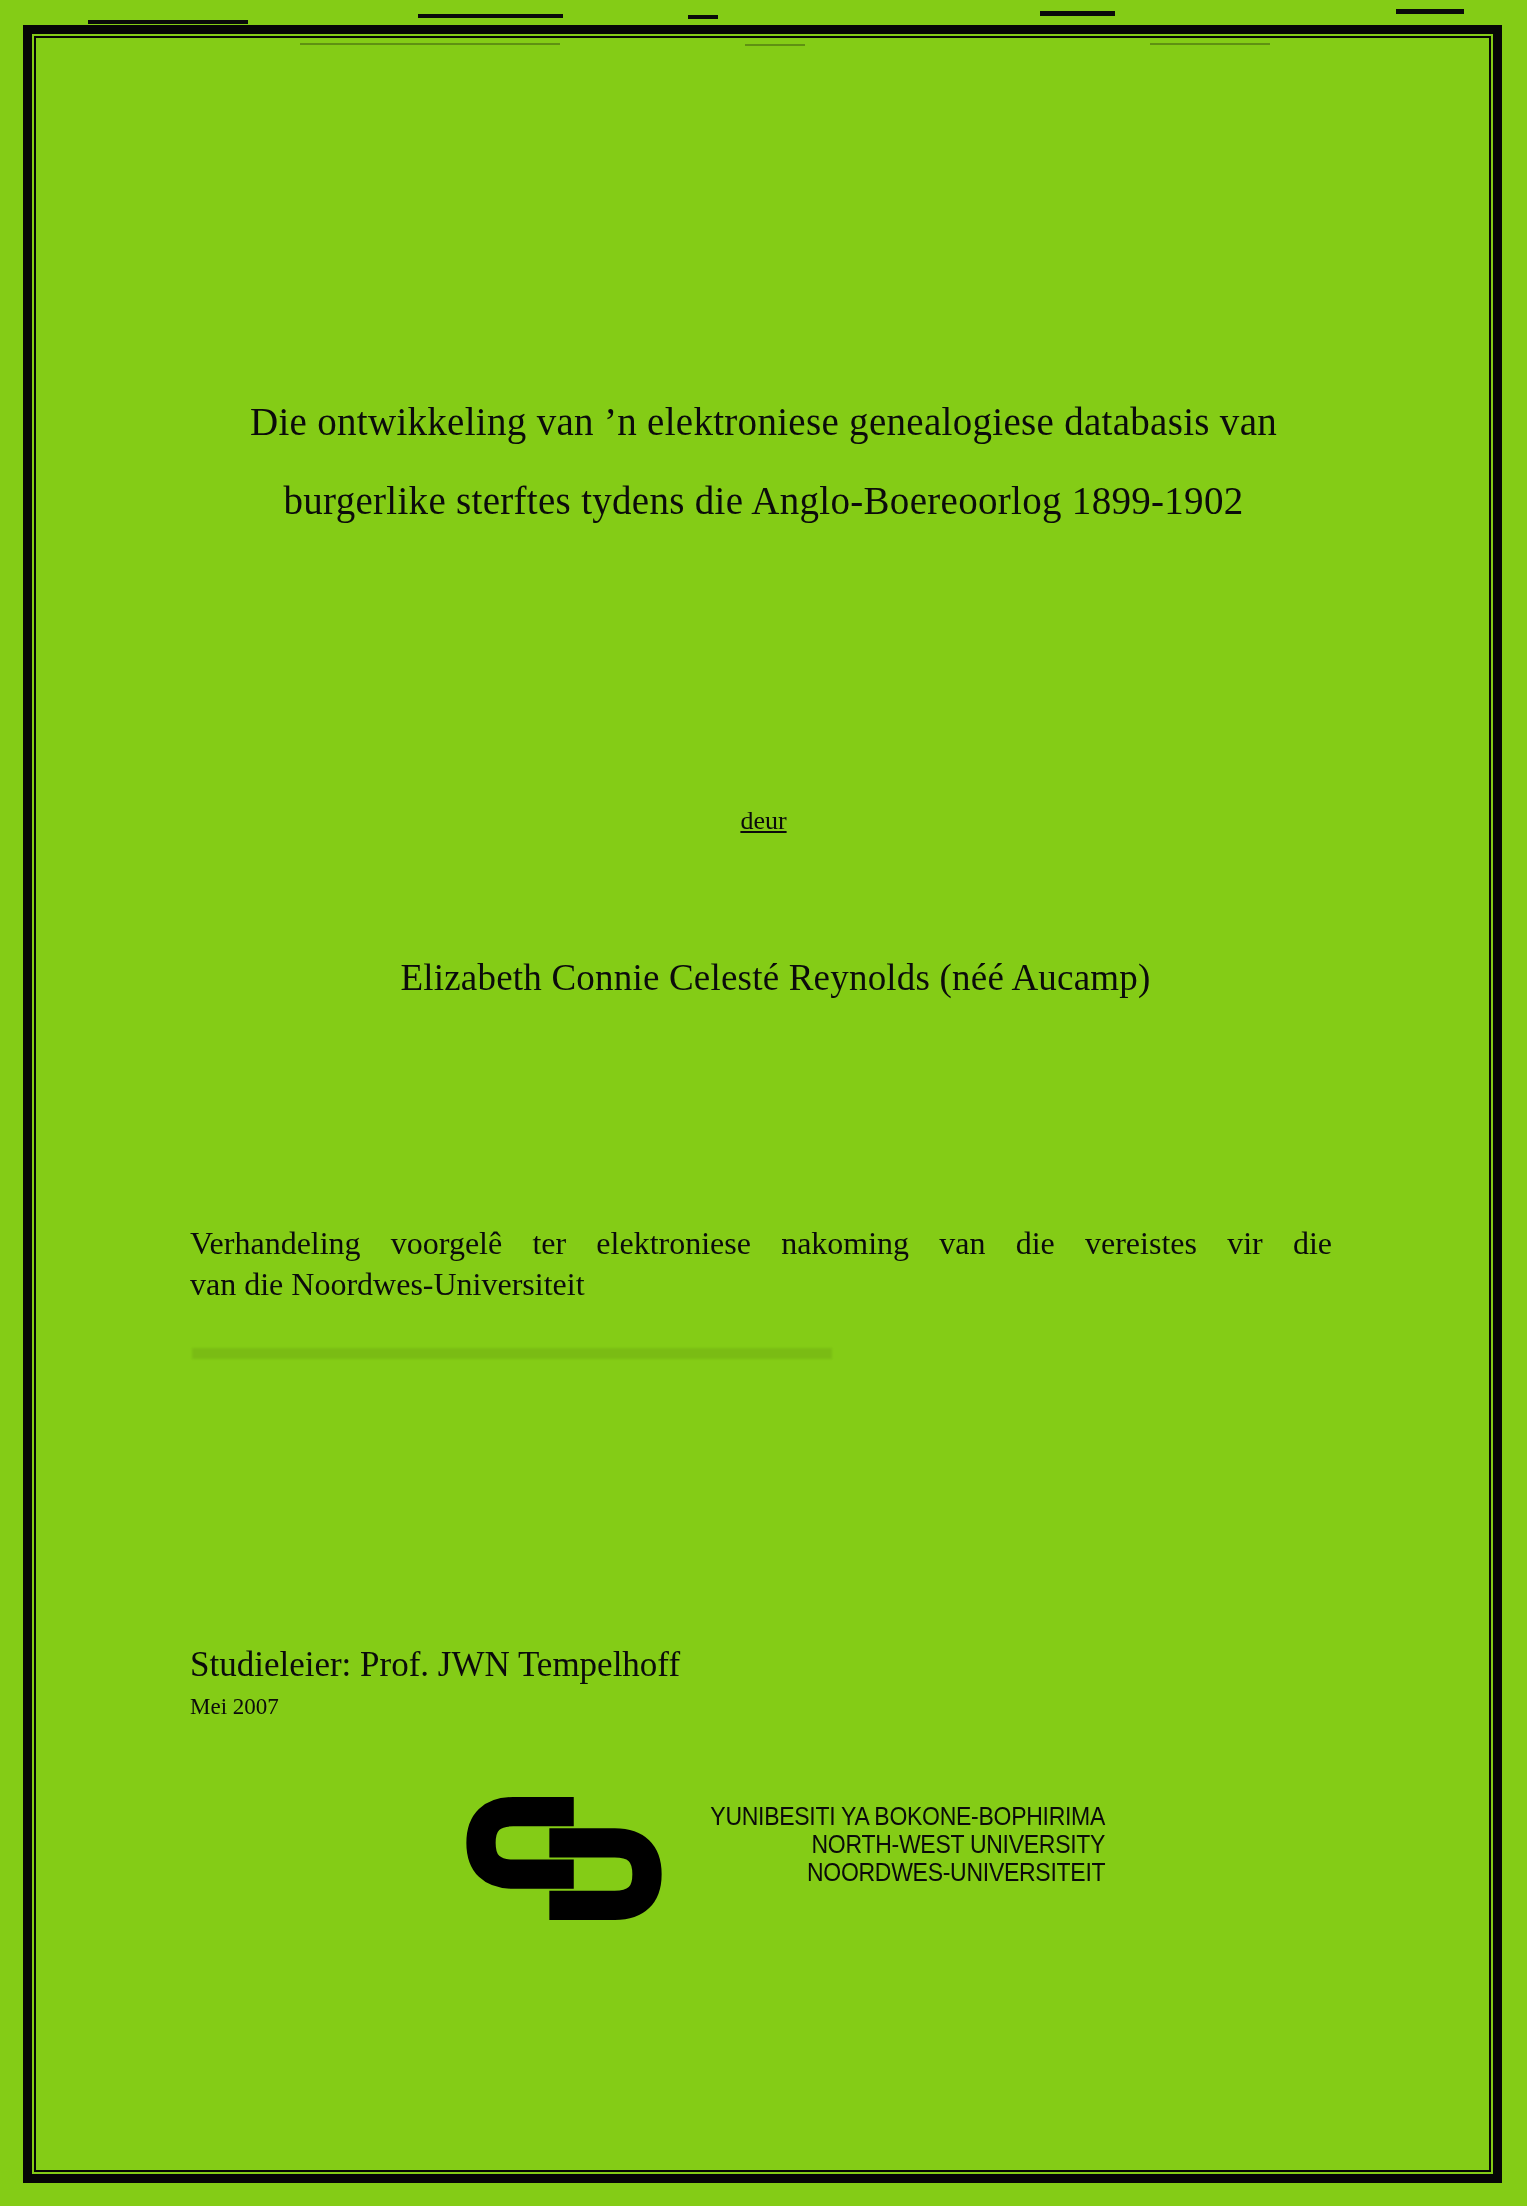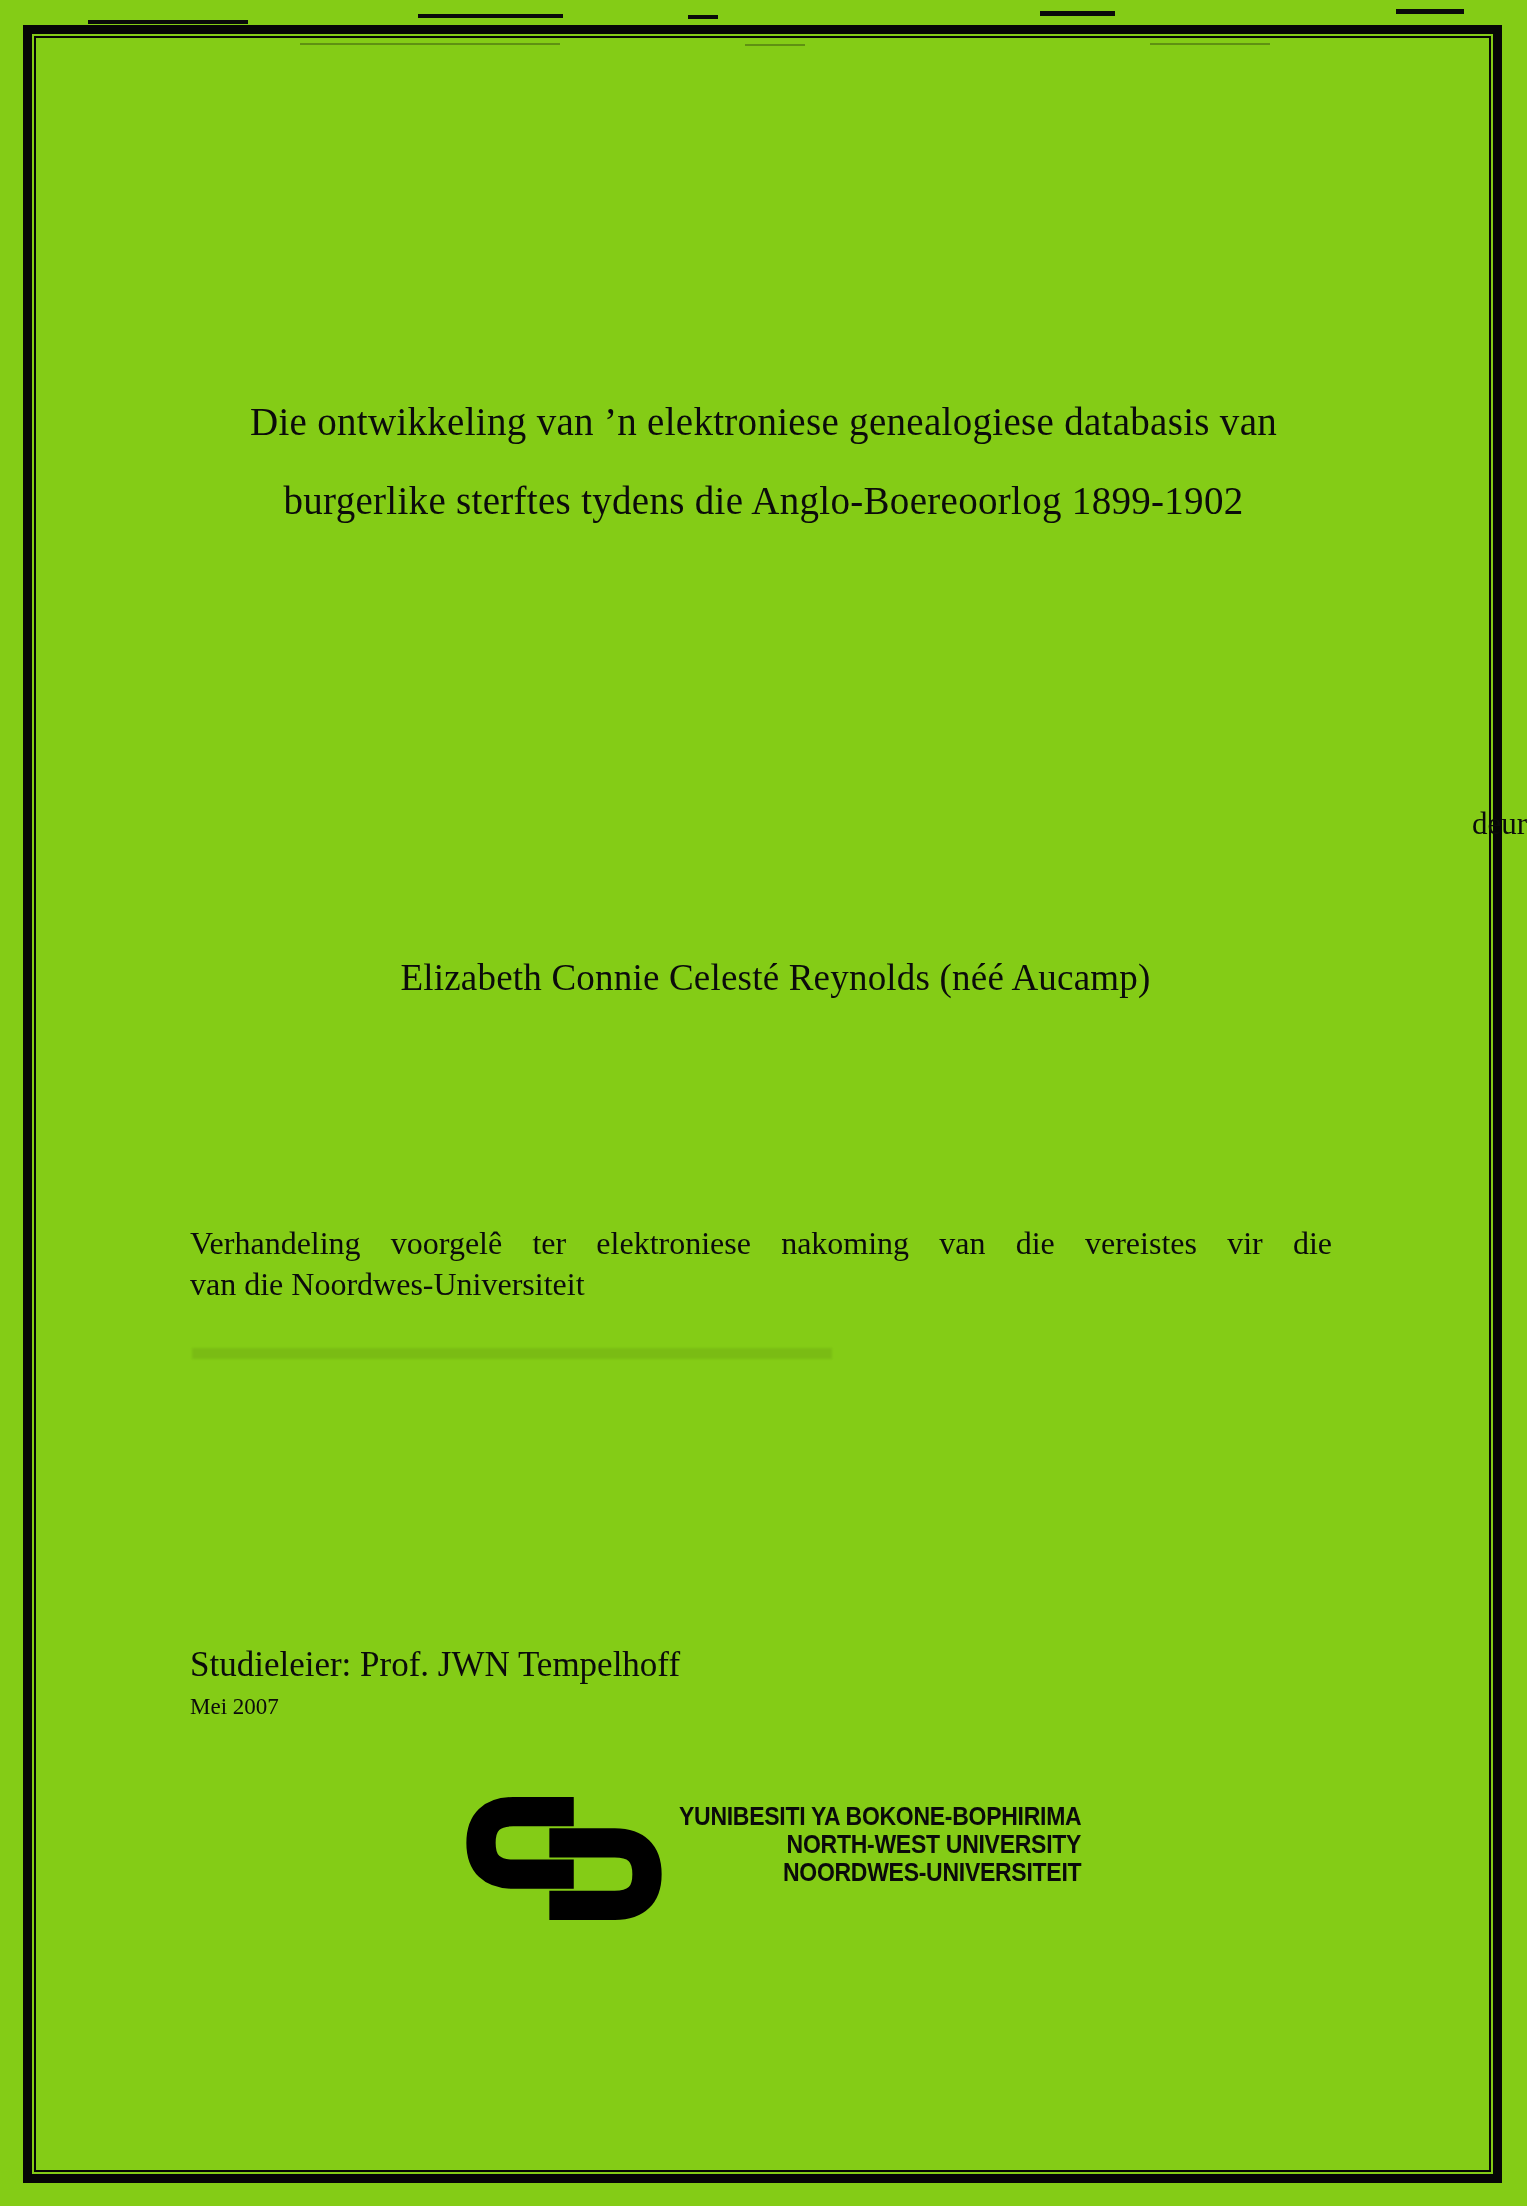--- a/index.html
+++ b/index.html
@@ -50,22 +50,23 @@
     letter-spacing: 0.3px;
     white-space: nowrap;
   }
   .title-1 { top: 399px; }
   .title-2 { top: 478px; }
 
   .byline {
     position: absolute;
     left: 0; right: 0;
     top: 806px;
-    text-align: right;
-    font-size: 31px;
+    text-align: center;
+    font-size: 26px;
+    text-decoration: underline;
   }
 
   .author {
     position: absolute;
     left: 0; right: 0;
     top: 956px;
     text-align: center;
     font-size: 37px;
     letter-spacing: 0.2px;
     margin-left: 24px;
@@ -94,25 +95,25 @@
     font-size: 23px;
   }
 
   
   .logo-mark {
     position: absolute;
     left: 466px; top: 1797px;
   }
   .logo-text {
     position: absolute;
-    left: 516px; top: 1802px;
+    left: 540px; top: 1802px;
     width: 565px;
     text-align: right;
     font-family: "Liberation Sans", "DejaVu Sans", sans-serif;
-    font-weight: 700;
+    font-weight: 400;
     font-size: 25px;
     line-height: 28px;
     letter-spacing: -0.3px;
     color: #0a0a0a;
   }
   .logo-text .lt-line {
     display: inline-block;
     transform: scaleX(0.92);
     transform-origin: right center;
     white-space: nowrap;

